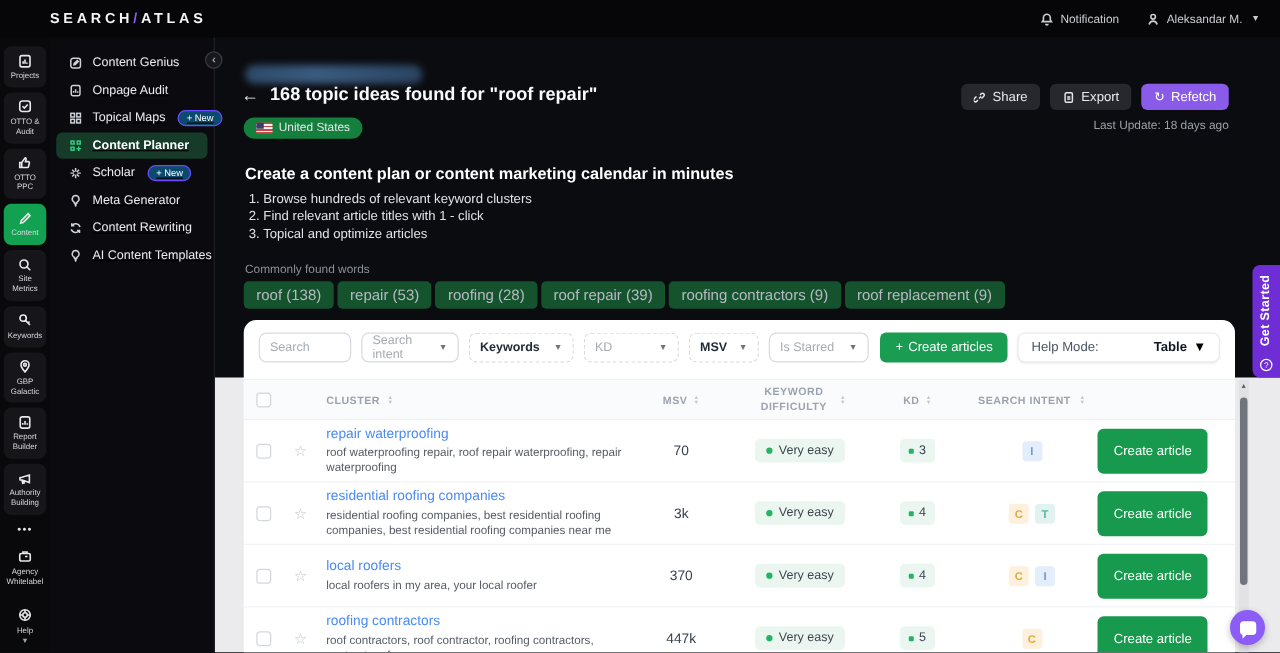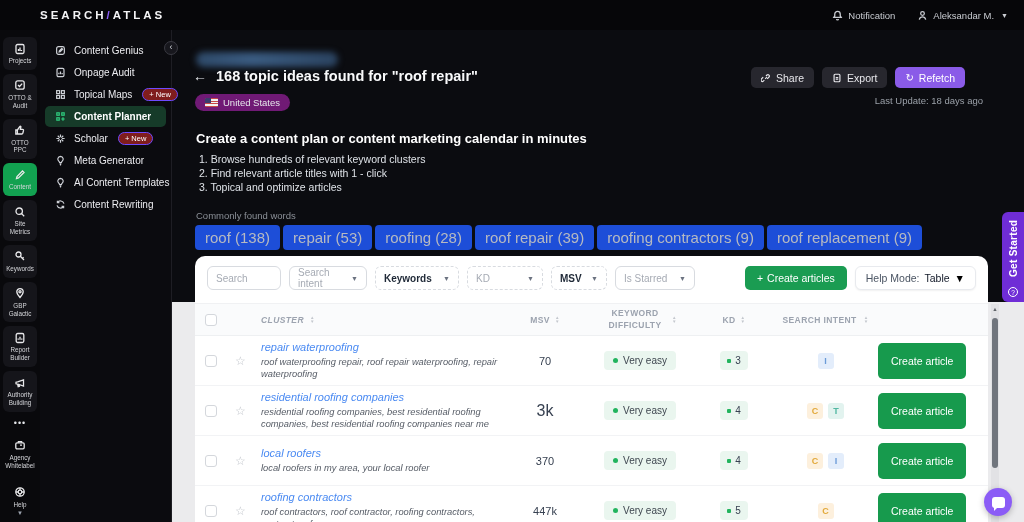--- a/index.html
+++ b/index.html
@@ -23,79 +23,79 @@
   .rail-item.active{background:#12a150;}
   .rail-item .ric{width:13px;height:13px;display:flex;align-items:center;justify-content:center;}
   .rail-item .ric svg{width:12px;height:12px;stroke:#e8e8ea;fill:none;stroke-width:1.3;}
   .rail-item .rlb{font-size:6.3px;color:#d6d7db;text-align:center;line-height:1.25;}
   .rail-dots{color:#e5e7eb;font-size:9px;letter-spacing:1px;cursor:pointer;margin:2px 0;}
   .rail-bottom{margin-top:auto;display:flex;flex-direction:column;align-items:center;gap:6px;}
   .rail-chev{font-size:6px;color:#9ca3af;}
 
   
   .sidebar{position:absolute;left:40px;top:30px;bottom:0;width:132px;background:#0b0b0f;border-right:1px solid #1e1e24;padding:10px 5px 0;z-index:9;}
-  .side-item{height:21px;display:flex;align-items:center;gap:8px;padding:0 5px 0 9px;border-radius:5px;cursor:pointer;margin-bottom:1px;}
+  .side-item{height:21px;display:flex;align-items:center;gap:8px;padding:0 5px 0 9px;border-radius:5px;cursor:pointer;margin-bottom:1px;text-decoration:underline;}
   .side-item .sic{width:12px;height:12px;flex:0 0 12px;display:flex;align-items:center;justify-content:center;}
   .side-item .sic svg{width:11px;height:11px;stroke:#cfd2d8;fill:none;stroke-width:1.3;}
   .side-item .slb{font-size:10px;color:#ececf0;font-weight:500;white-space:nowrap;}
   .side-item.active{background:#163b29;}
   .side-item.active .slb{color:#ffffff;font-weight:bold;}
   .side-item.active .sic svg{stroke:#2fd080;}
-  .nbadge{margin-left:2px;font-size:7.5px;color:#ffffff;background:#7f1d1d;border:1px solid #6d4aff;border-radius:8px;padding:1px 6px;white-space:nowrap;}
+  .nbadge{margin-left:2px;font-size:7.5px;color:#ffffff;background:#0c4a6e;border:1px solid #6d4aff;border-radius:8px;padding:1px 6px;white-space:nowrap;}
   .collapse-btn{position:absolute;left:164px;top:41px;width:14px;height:14px;border-radius:50%;background:#17171d;border:1px solid #3a3a42;color:#d1d5db;font-size:9px;line-height:11px;text-align:center;z-index:12;cursor:pointer;}
 
   
   .content-lower{position:absolute;left:172px;top:302px;right:0;bottom:0;background:#ebebed;z-index:1;}
   .blur-blob{position:absolute;left:196px;top:52px;width:142px;height:15px;border-radius:8px;background:linear-gradient(90deg,#2e4968,#3a5b80 40%,#2b4360);filter:blur(3px);z-index:3;}
   .hero-title-row{position:absolute;left:193px;top:68px;display:flex;align-items:center;gap:9px;z-index:3;}
   .back-arrow{color:#e5e7eb;font-size:14px;cursor:pointer;}
   .hero-title{color:#f9fafb;font-size:14.5px;font-weight:bold;}
-  .country-badge{position:absolute;left:195px;top:94px;height:17px;border-radius:10px;background:#701a75;display:flex;align-items:center;gap:5px;padding:0 10px;z-index:3;}
+  .country-badge{position:absolute;left:195px;top:94px;height:17px;border-radius:10px;background:#15803d;display:flex;align-items:center;gap:5px;padding:0 10px;z-index:3;}
   .country-badge .clb{color:#e5e7eb;font-size:9.5px;}
   .flag{width:13px;height:9px;border-radius:1px;background:repeating-linear-gradient(180deg,#c94747 0 1.3px,#f2f2f2 1.3px 2.6px);position:relative;overflow:hidden;}
   .flag::after{content:"";position:absolute;left:0;top:0;width:6px;height:5px;background:#3c3b6e;}
 
-  .hero-actions{position:absolute;top:67px;right:59px;display:flex;gap:8px;z-index:3;}
+  .hero-actions{position:absolute;top:67px;right:41px;display:flex;gap:8px;z-index:3;}
   .hbtn{height:21px;border-radius:5px;display:flex;align-items:center;gap:5px;padding:0 10px;font-size:10.5px;cursor:pointer;border:none;}
   .hbtn svg{width:10px;height:10px;stroke:#e8e8ec;fill:none;stroke-width:1.4;}
   .btn-dark{background:#27272e;color:#e8e8ec;}
   .btn-purple{background:#8a5be8;color:#ffffff;}
   .btn-purple .rf{font-size:10px;}
   .last-update{position:absolute;top:95px;right:41px;font-size:9.5px;color:#9aa0a8;z-index:3;}
 
   .hero-heading{position:absolute;left:196px;top:131px;color:#ffffff;font-size:13px;font-weight:bold;z-index:3;}
   .steps{position:absolute;left:199px;top:152px;z-index:3;list-style:none;counter-reset:s;}
   .steps li{counter-increment:s;color:#dfe3e8;font-size:10.5px;line-height:14px;}
   .steps li::before{content:counter(s) ".  ";}
   .common-label{position:absolute;left:196px;top:210px;color:#8b9097;font-size:9.5px;z-index:3;}
   .tags{position:absolute;left:195px;top:225px;display:flex;gap:3px;z-index:3;}
-  .tag{background:#1d4ed8;color:#b7bac1;font-size:15px;padding:4px 10px;border-radius:4px;white-space:nowrap;cursor:pointer;}
+  .tag{background:#14532d;color:#b7bac1;font-size:12px;padding:4px 10px;border-radius:4px;white-space:nowrap;cursor:pointer;}
 
   
   .card{position:absolute;left:195px;top:256px;width:793px;bottom:0;background:#ffffff;border-radius:10px 10px 0 0;z-index:4;overflow:hidden;}
   .filter-row{display:flex;align-items:center;gap:8px;padding:10px 12px 9px;}
   .f-search{width:74px;height:24px;border:1px solid #d8dbe0;border-radius:6px;padding:0 8px;font-size:10px;color:#374151;outline:none;}
   .f-search::placeholder{color:#a6abb4;}
   .f-dd{height:24px;border:1px solid #d8dbe0;border-radius:6px;padding:0 8px;display:flex;align-items:center;justify-content:space-between;font-size:10px;color:#a6abb4;cursor:pointer;gap:6px;}
   .f-dd.dashed{border-style:dashed;}
   .f-dd.darktext{color:#1f2937;font-weight:bold;}
   .f-dd .dchev{font-size:7px;color:#6b7280;}
   .btn-create-articles{margin-left:auto;background:#1a9c52;color:#fff;border:none;border-radius:5px;height:24px;padding:0 12px;font-size:10.5px;display:flex;align-items:center;gap:4px;cursor:pointer;}
   .f-viewmode{height:24px;border:1px solid #e8eaee;box-shadow:0 1px 2px rgba(0,0,0,.06);border-radius:6px;padding:0 10px;display:flex;align-items:center;gap:5px;font-size:10.5px;cursor:pointer;background:#fff;}
   .f-viewmode .vml{color:#4b5563;}
-  .f-viewmode .vmv{color:#111827;font-weight:normal;}
+  .f-viewmode .vmv{color:#111827;font-weight:bold;margin-left:39px;}
 
   .thead{display:flex;align-items:center;height:33px;background:#fafbfc;border-top:1px solid #f0f1f3;border-bottom:1px solid #eef0f2;padding:0 10px;margin-top:4px;
          font-size:8.5px;color:#9ca3af;font-weight:bold;text-transform:uppercase;letter-spacing:.4px;}
   .trow{display:flex;align-items:center;height:50px;border-bottom:1px solid #f2f3f5;padding:0 10px;}
   .c-check{width:30px;display:flex;align-items:center;}
   .cb{width:12px;height:12px;border:1.5px solid #d4d7dc;border-radius:3px;display:inline-block;cursor:pointer;background:#fff;}
   .c-star{width:26px;display:flex;align-items:center;}
   .star{color:#c2c6cc;font-size:12px;cursor:pointer;}
-  .c-cluster{flex:1;display:flex;align-items:center;gap:4px;min-width:0;font-style:italic;}
+  .c-cluster{flex:1;display:flex;align-items:center;gap:4px;min-width:0;}
   .c-cluster.body{flex-direction:column;align-items:flex-start;justify-content:center;gap:3px;}
   .c-msv{width:80px;text-align:center;display:flex;justify-content:center;align-items:center;gap:3px;}
   .c-diff{width:110px;display:flex;justify-content:center;align-items:center;gap:3px;text-align:center;}
   .c-diff .hwrap{width:64px;line-height:1.3;}
   .c-kd{width:78px;display:flex;justify-content:center;align-items:center;gap:3px;}
   .c-int{width:105px;display:flex;justify-content:center;align-items:center;gap:5px;}
   .c-act{width:100px;display:flex;align-items:center;}
   .sort{display:inline-flex;flex-direction:column;line-height:4px;font-size:4.5px;color:#c3c7cd;cursor:pointer;margin-left:2px;}
   .sort::before{content:"▲";}
   .sort::after{content:"▼";}
@@ -312,34 +312,34 @@
         <svg viewBox="0 0 12 12">
           <path d="M6 1.6a3 3 0 0 1 1.6 5.5c-.4.3-.6.7-.6 1.1H5c0-.4-.2-.8-.6-1.1A3 3 0 0 1 6 1.6z"></path>
           <path d="M5 9.6h2M5.4 10.8h1.2"></path>
         </svg>
       </span>
     <span class="slb">Meta Generator</span>
   </div>
   <div class="side-item">
     <span class="sic">
         <svg viewBox="0 0 12 12">
+          <path d="M9.8 5A4 4 0 0 0 2.6 4M2.2 7a4 4 0 0 0 7.2 1"></path>
+          <path d="M2.6 1.8V4h2.2M9.4 10.2V8H7.2"></path>
+        </svg>
+      </span>
+    <span class="slb">Content Rewriting</span>
+  </div>
+  <div class="side-item">
+    <span class="sic">
+        <svg viewBox="0 0 12 12">
           <path d="M6 1.6a3 3 0 0 1 1.6 5.5c-.4.3-.6.7-.6 1.1H5c0-.4-.2-.8-.6-1.1A3 3 0 0 1 6 1.6z"></path>
           <path d="M5 9.6h2M5.4 10.8h1.2"></path>
         </svg>
       </span>
     <span class="slb">AI Content Templates</span>
-  </div>
-  <div class="side-item">
-    <span class="sic">
-        <svg viewBox="0 0 12 12">
-          <path d="M9.8 5A4 4 0 0 0 2.6 4M2.2 7a4 4 0 0 0 7.2 1"></path>
-          <path d="M2.6 1.8V4h2.2M9.4 10.2V8H7.2"></path>
-        </svg>
-      </span>
-    <span class="slb">Content Rewriting</span>
   </div>
 </div>
 <div class="collapse-btn">‹</div>
 
 <div class="blur-blob"></div>
 <div class="hero-title-row">
   <span class="back-arrow">←</span>
   <span class="hero-title">168 topic ideas found for "roof repair"</span>
 </div>
 <div class="country-badge">
@@ -481,21 +481,21 @@
     <div class="c-check">
         <span class="cb"></span>
       </div>
     <div class="c-star">
         <span class="star">☆</span>
       </div>
     <div class="c-cluster body">
       <a class="row-title">residential roofing companies</a>
       <div class="row-sub">residential roofing companies, best residential roofing companies, best residential roofing companies near me</div>
     </div>
-    <div class="c-msv" style="font-size:16px;color:#374151">3k</div>
+    <div class="c-msv" style="font-size:11px;color:#374151">3k</div>
     <div class="c-diff">
         <span class="badge-diff">
           <span class="gdot"></span>
           <span>Very easy</span>
         </span>
       </div>
     <div class="c-kd">
         <span class="badge-kd">
           <span class="gsq"></span>
           <span>4</span>

